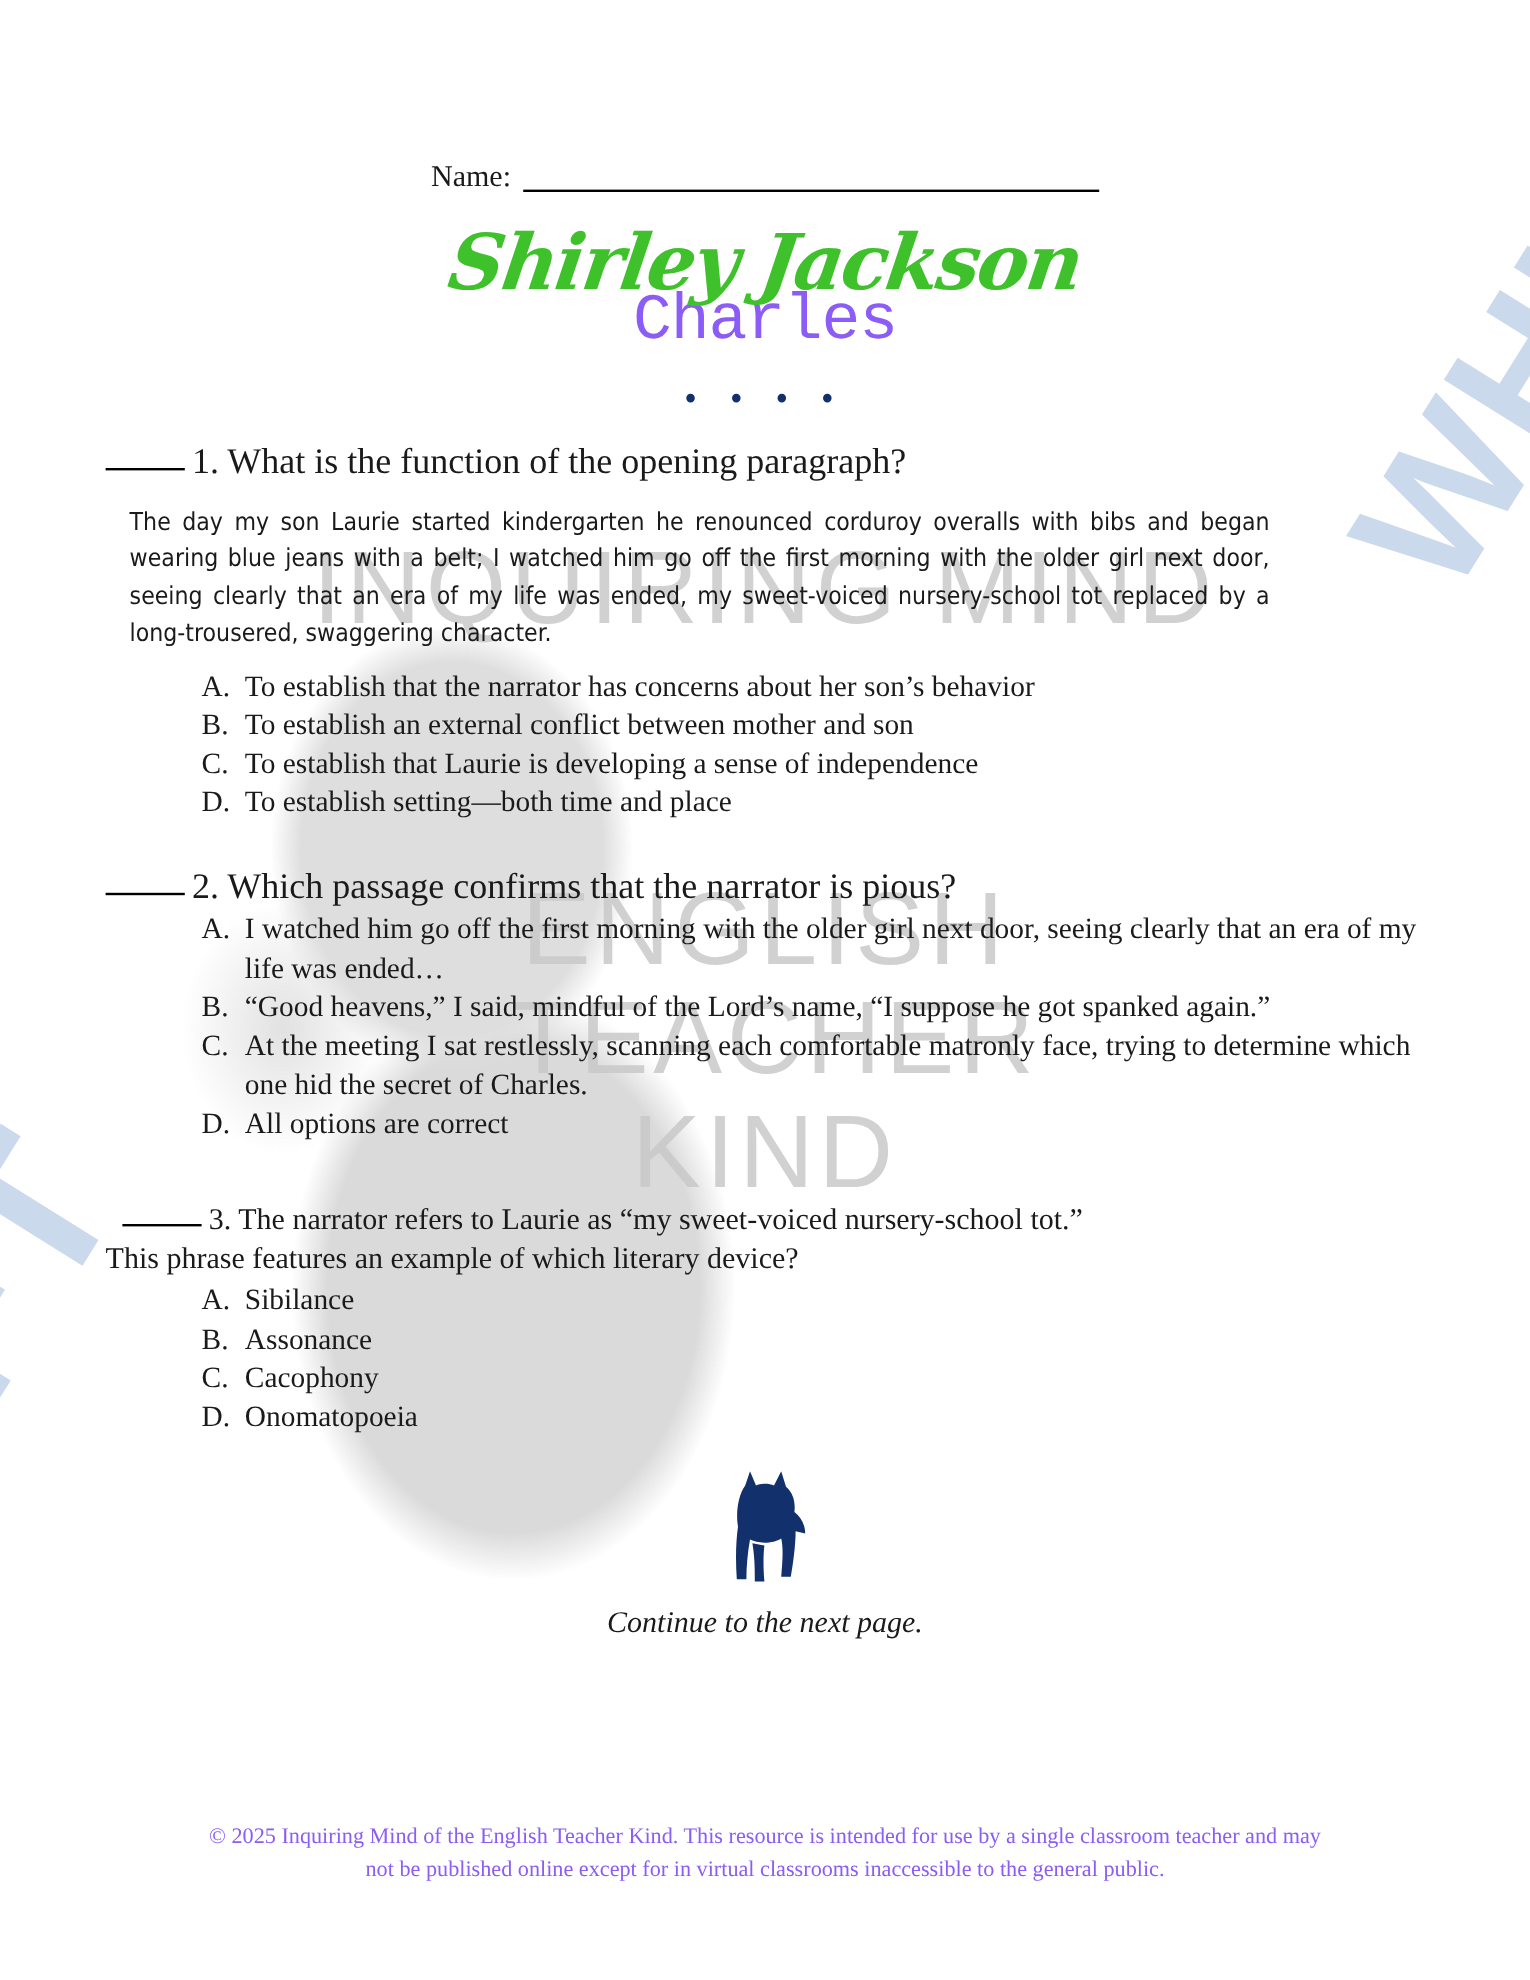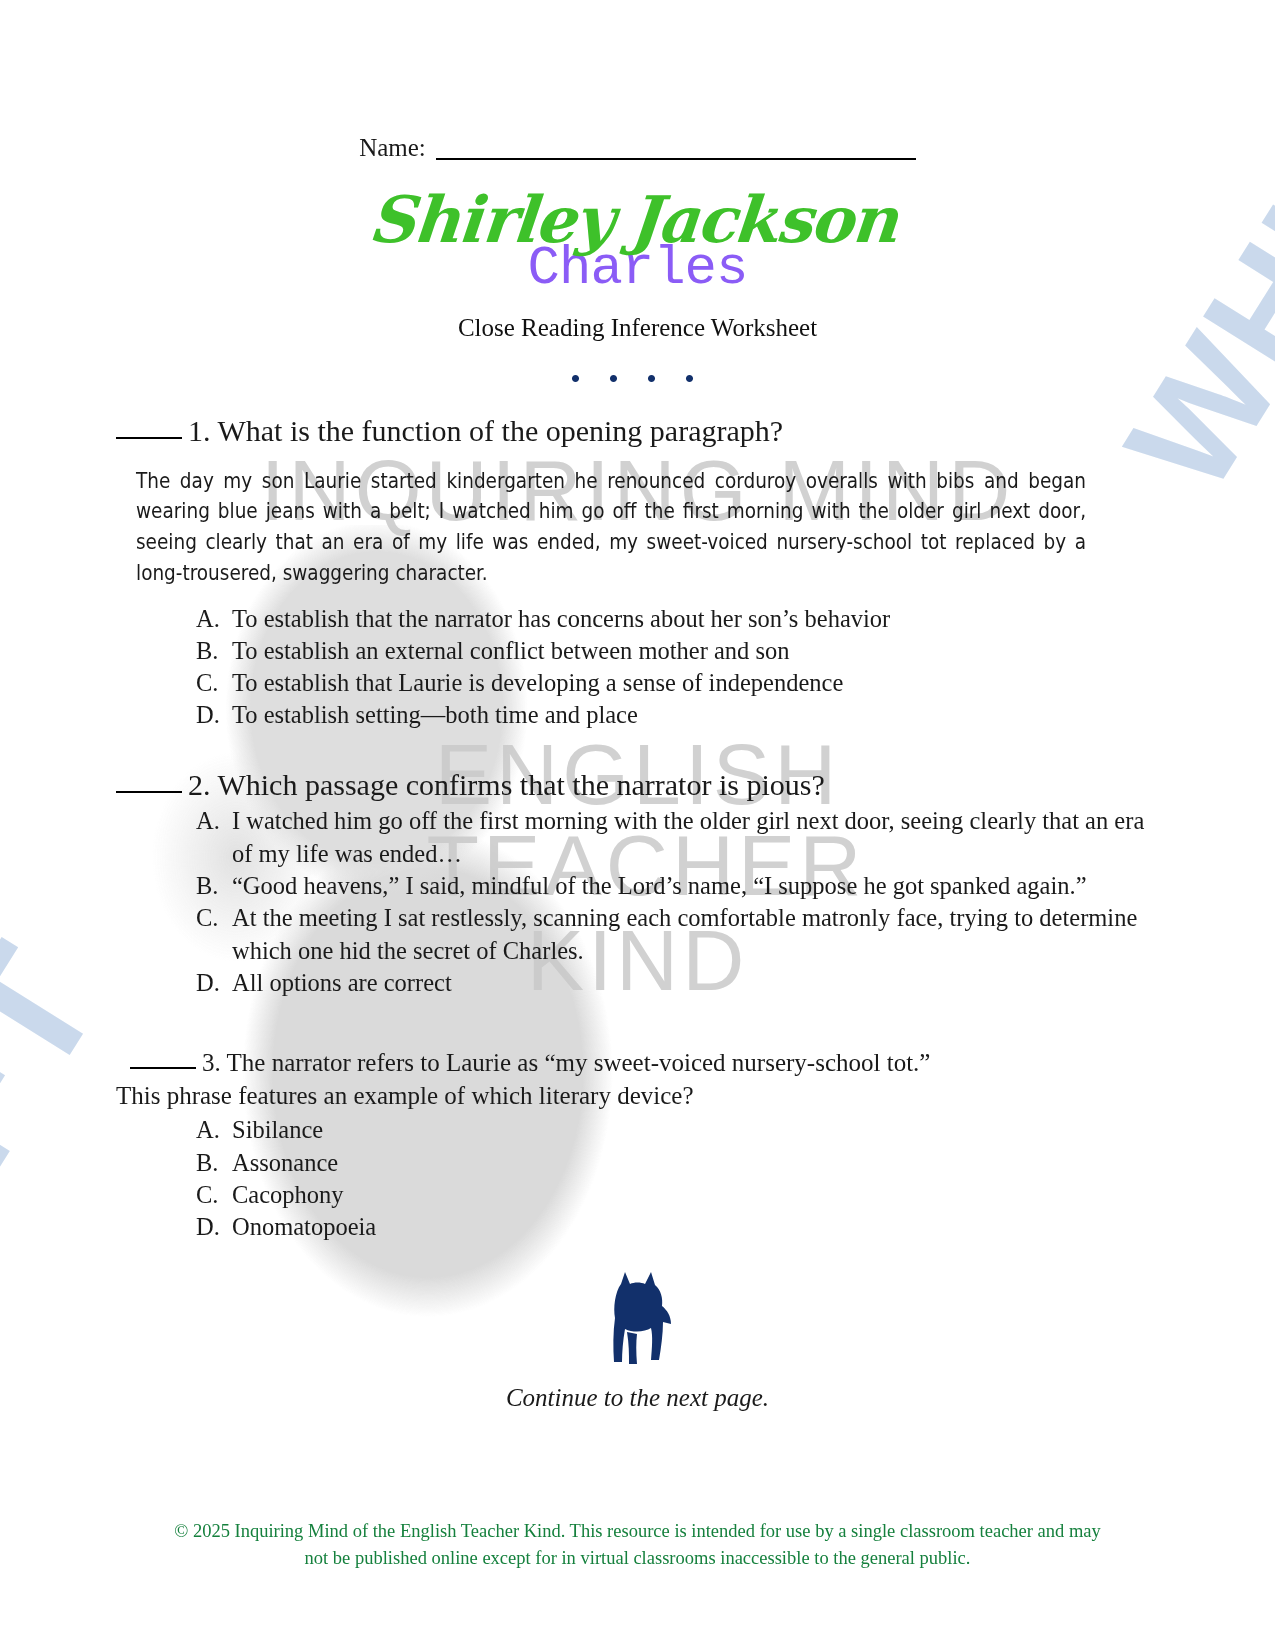--- a/index.html
+++ b/index.html
@@ -73,21 +73,21 @@
   .wm-t1 { top: 450px; font-size: 86px; }
   .wm-t2 { top: 545px; font-size: 86px; }
   .wm-t3 { top: 734px; font-size: 86px; }
   .wm-t4 { top: 825px; font-size: 86px; margin-left: 17px; }
   .wm-t5 { top: 920px; font-size: 86px; }
 
   
   .page {
     position: relative;
     z-index: 5;
-    padding: 0 116px;
+    padding: 0 88px;
   }
 
   .name-row {
     display: flex;
     align-items: flex-end;
     justify-content: center;
     padding-top: 135px;
     gap: 10px;
   }
   .name-label {
@@ -198,21 +198,21 @@
     margin-top: 12px;
   }
 
   .footer {
     position: absolute;
     left: 0;
     right: 0;
     bottom: 78px;
     text-align: center;
     font-size: 18.5px;
-    color: #15803d;
+    color: #8b5cf6;
     line-height: 1.45;
     z-index: 5;
   }
 </style>
 </head>
 <body>
 
 <div class="wm-layer">
   <div class="wm-diag wm-diag-1">WHLA</div>
   <div class="wm-diag wm-diag-2">DRAFT</div>
@@ -226,21 +226,20 @@
 <div class="page">
 
   <div class="name-row">
     <span class="name-label">Name:</span>
     <span class="name-line"></span>
   </div>
 
   <div class="title-block">
     <div class="author">Shirley Jackson</div>
     <div class="story-title">Charles</div>
-    <div class="subtitle">Close Reading Inference Worksheet</div>
   </div>
 
   <div class="dots">• • • •</div>
 
   <div class="q-block">
     <div class="q-line">
       <span class="blank"></span><span>1.</span>
       <span>What is the function of the opening paragraph?</span>
     </div>
     <p class="passage">The day my son Laurie started kindergarten he renounced corduroy overalls with bibs and began wearing blue jeans with a belt; I watched him go off the first morning with the older girl next door, seeing clearly that an era of my life was ended, my sweet-voiced nursery-school tot replaced by a long-trousered, swaggering character.</p>

